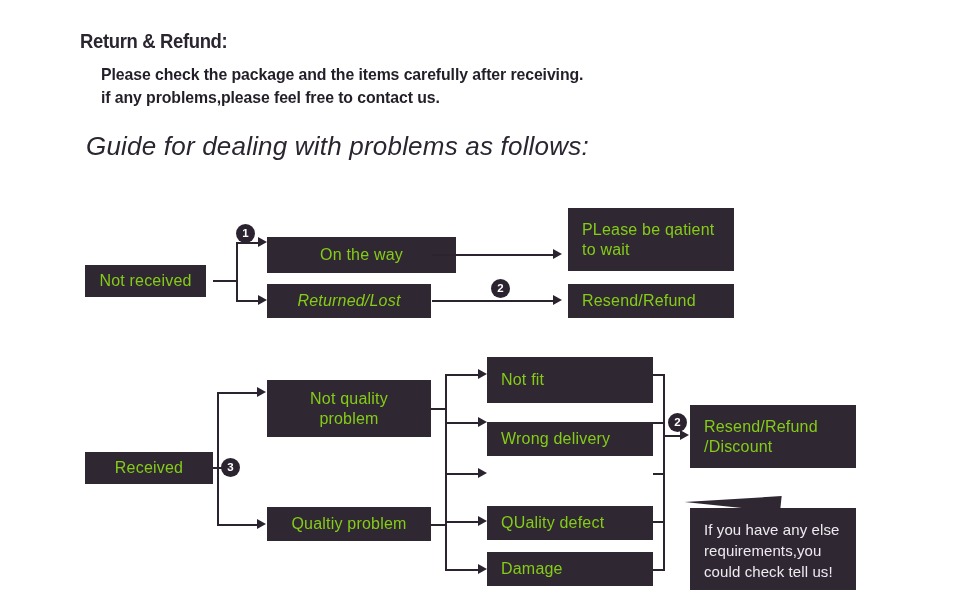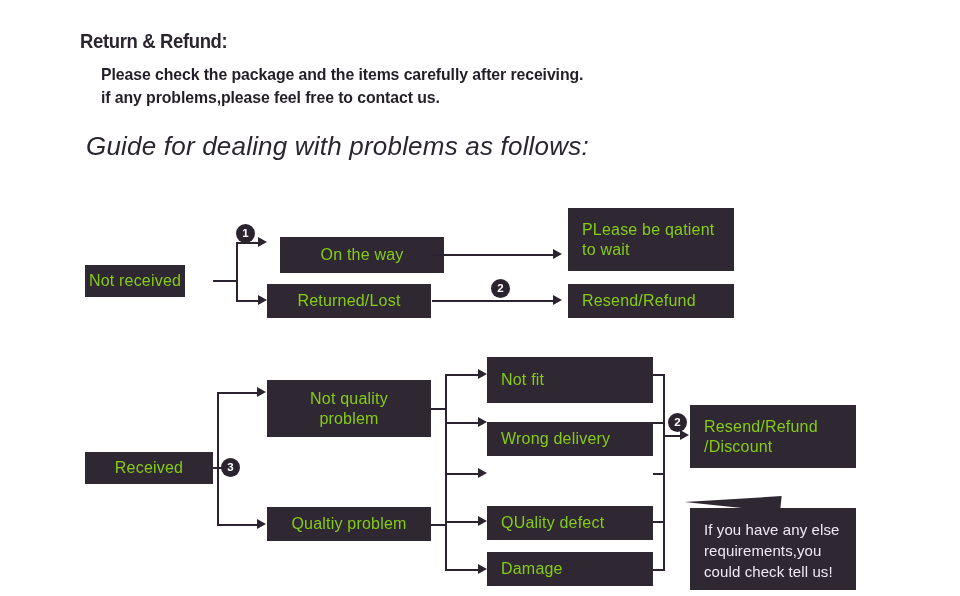--- a/index.html
+++ b/index.html
@@ -134,36 +134,36 @@
 
   <div class="hdr-title">Return &amp; Refund:</div>
 
   <div class="hdr-para">
     <div>Please check the package and the items carefully after receiving.</div>
     <div>if any problems,please feel free to contact us.</div>
   </div>
 
   <div class="hdr-guide">Guide for dealing with problems as follows:</div>
 
-  <div class="box center" style="left:85px; top:265px; width:100px; height:32px;">Not received</div>
+  <div class="box center" style="left:85px; top:265px; width:121px; height:32px;">Not received</div>
 
   <div class="ln-h" style="left:213px; top:280px; width:23px;"></div>
 
   <div class="ln-v" style="left:236px; top:242px; height:60px;"></div>
 
   <div class="ln-h" style="left:236px; top:242px; width:24px;"></div>
   <div class="arrowhead" style="left:258px; top:236.5px;"></div>
 
   <div class="ln-h" style="left:236px; top:300px; width:24px;"></div>
   <div class="arrowhead" style="left:258px; top:294.5px;"></div>
 
   <div class="badge" style="left:236px; top:224px;">1</div>
 
-  <div class="box center" style="left:267px; top:237px; width:164px; height:36px;margin-left:13px;">On the way</div>
-  <div class="box center" style="left:267px; top:284px; width:164px; height:34px;">Returned/Lost</div>
+  <div class="box center" style="left:267px; top:237px; width:189px; height:36px;">On the way</div>
+  <div class="box center" style="left:267px; top:284px; width:164px; height:34px;font-style:italic;">Returned/Lost</div>
 
   <div class="ln-h" style="left:432px; top:254px; width:125px;"></div>
   <div class="arrowhead" style="left:553px; top:248.5px;"></div>
 
   <div class="ln-h" style="left:432px; top:300px; width:125px;"></div>
   <div class="arrowhead" style="left:553px; top:294.5px;"></div>
 
   <div class="badge" style="left:491px; top:279px;">2</div>
 
   <div class="box leftpad" style="left:568px; top:208px; width:166px; height:63px;">

